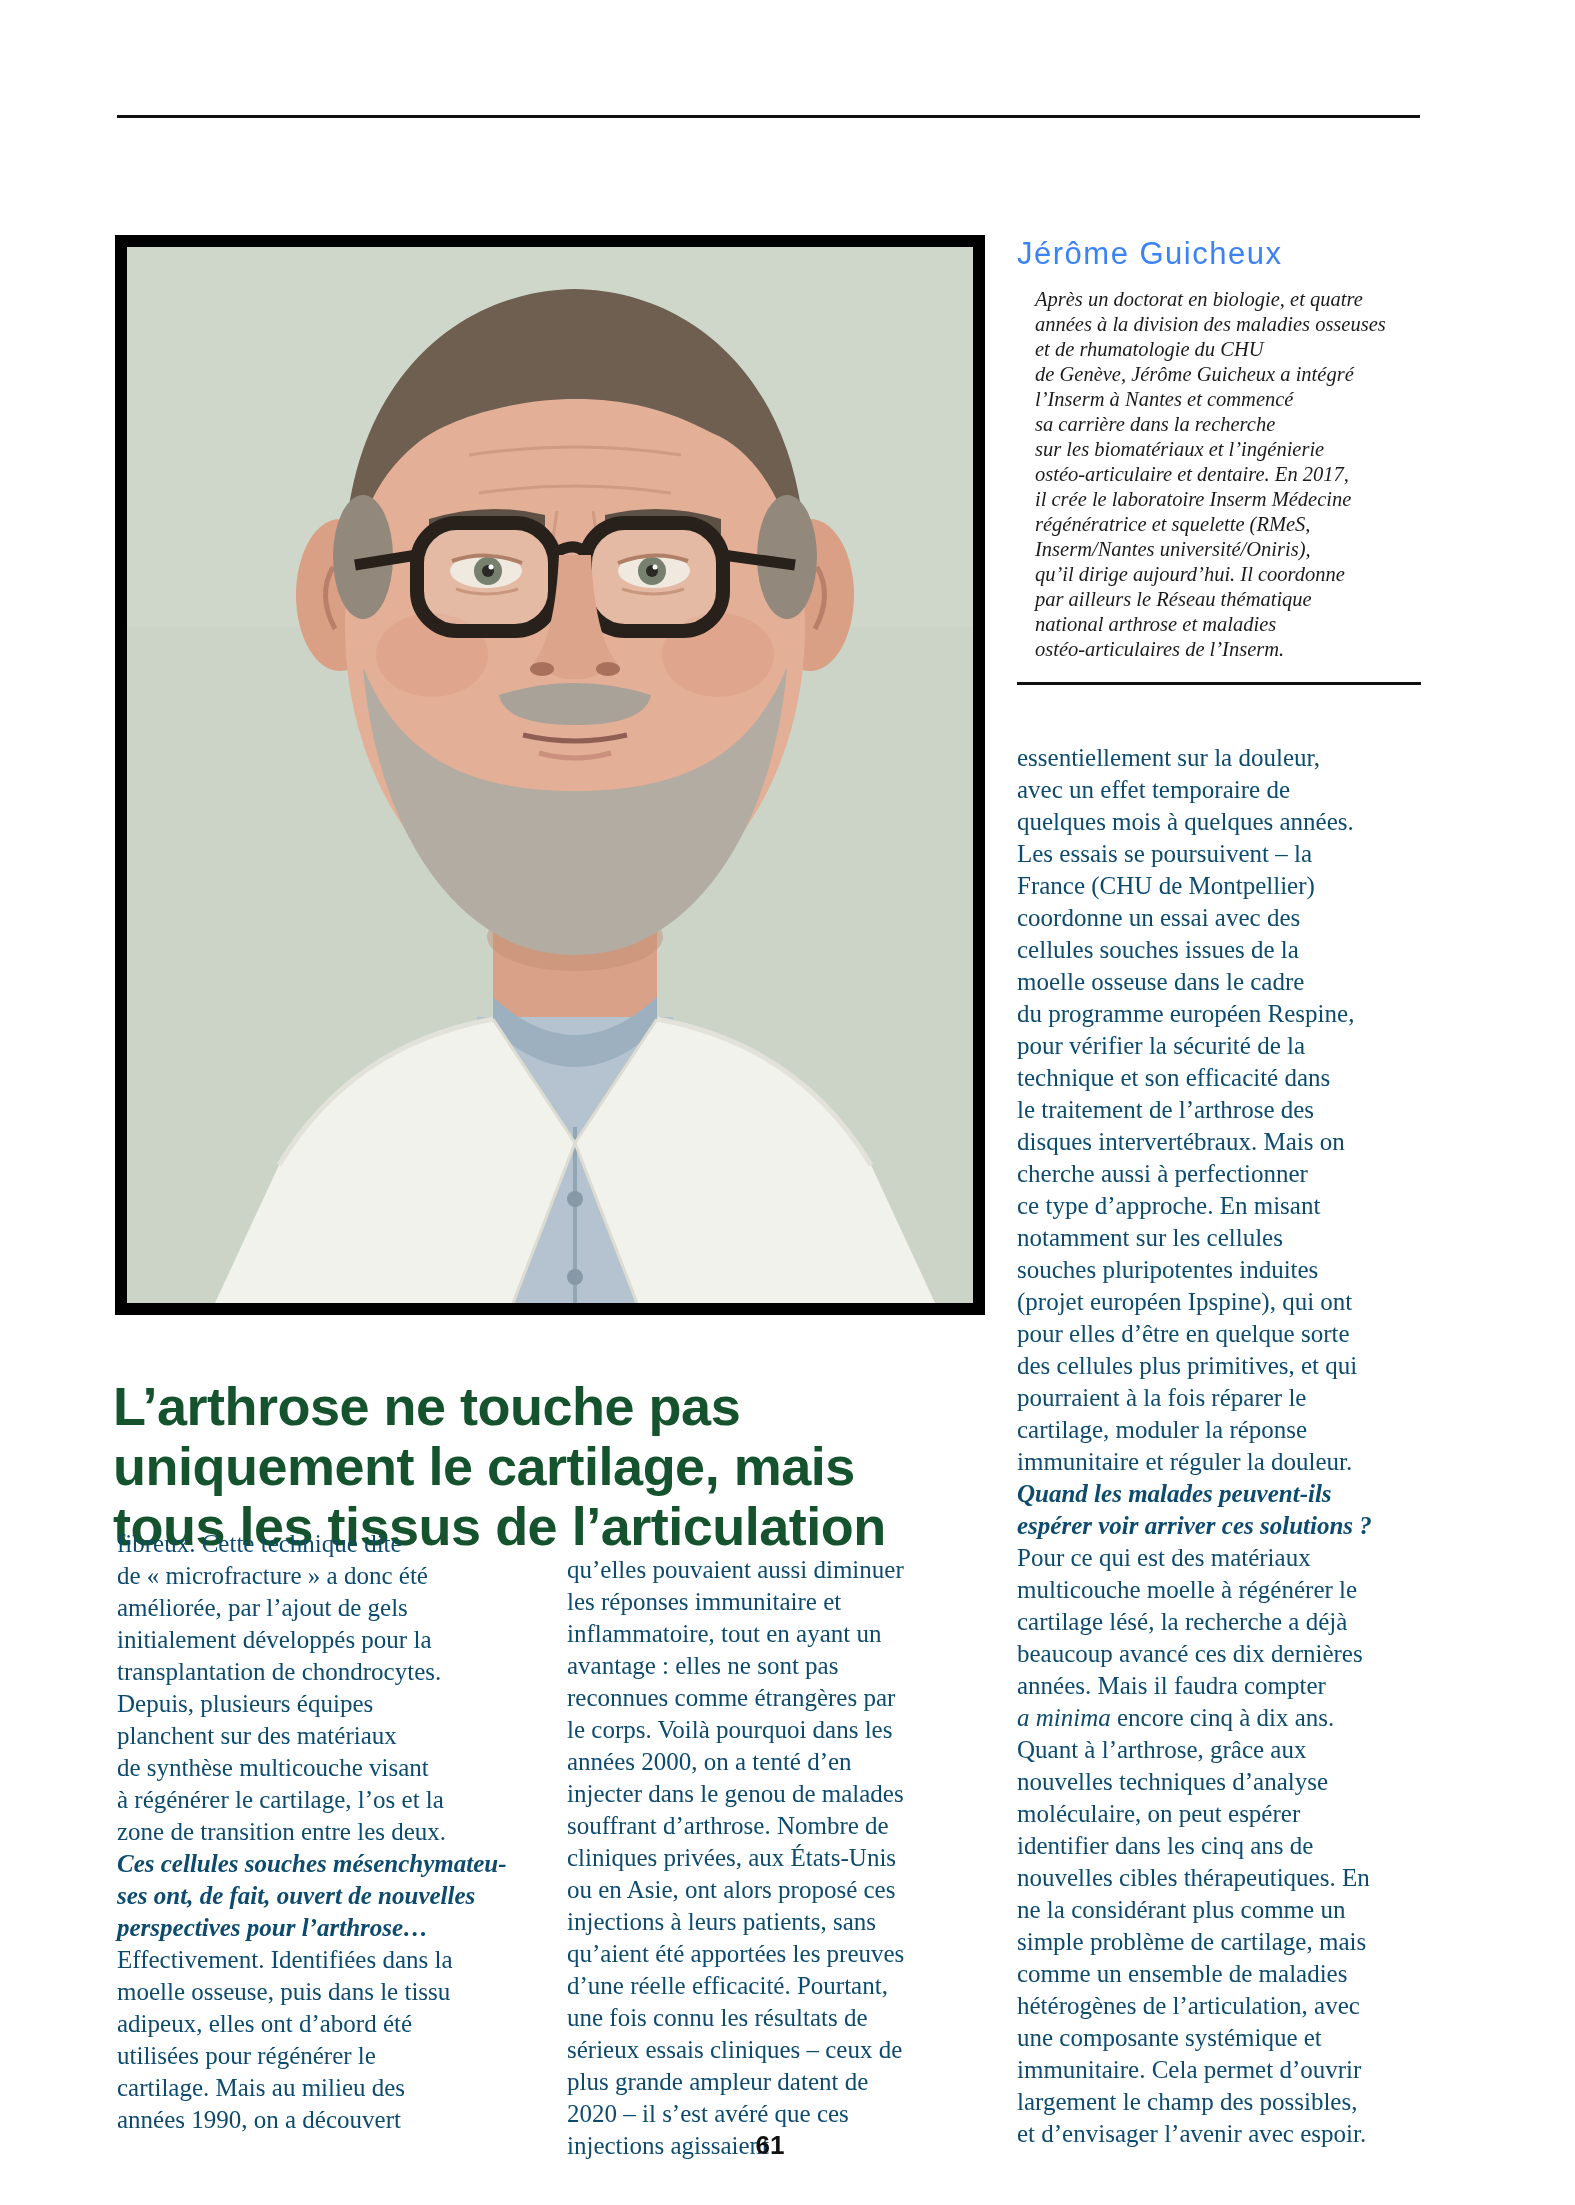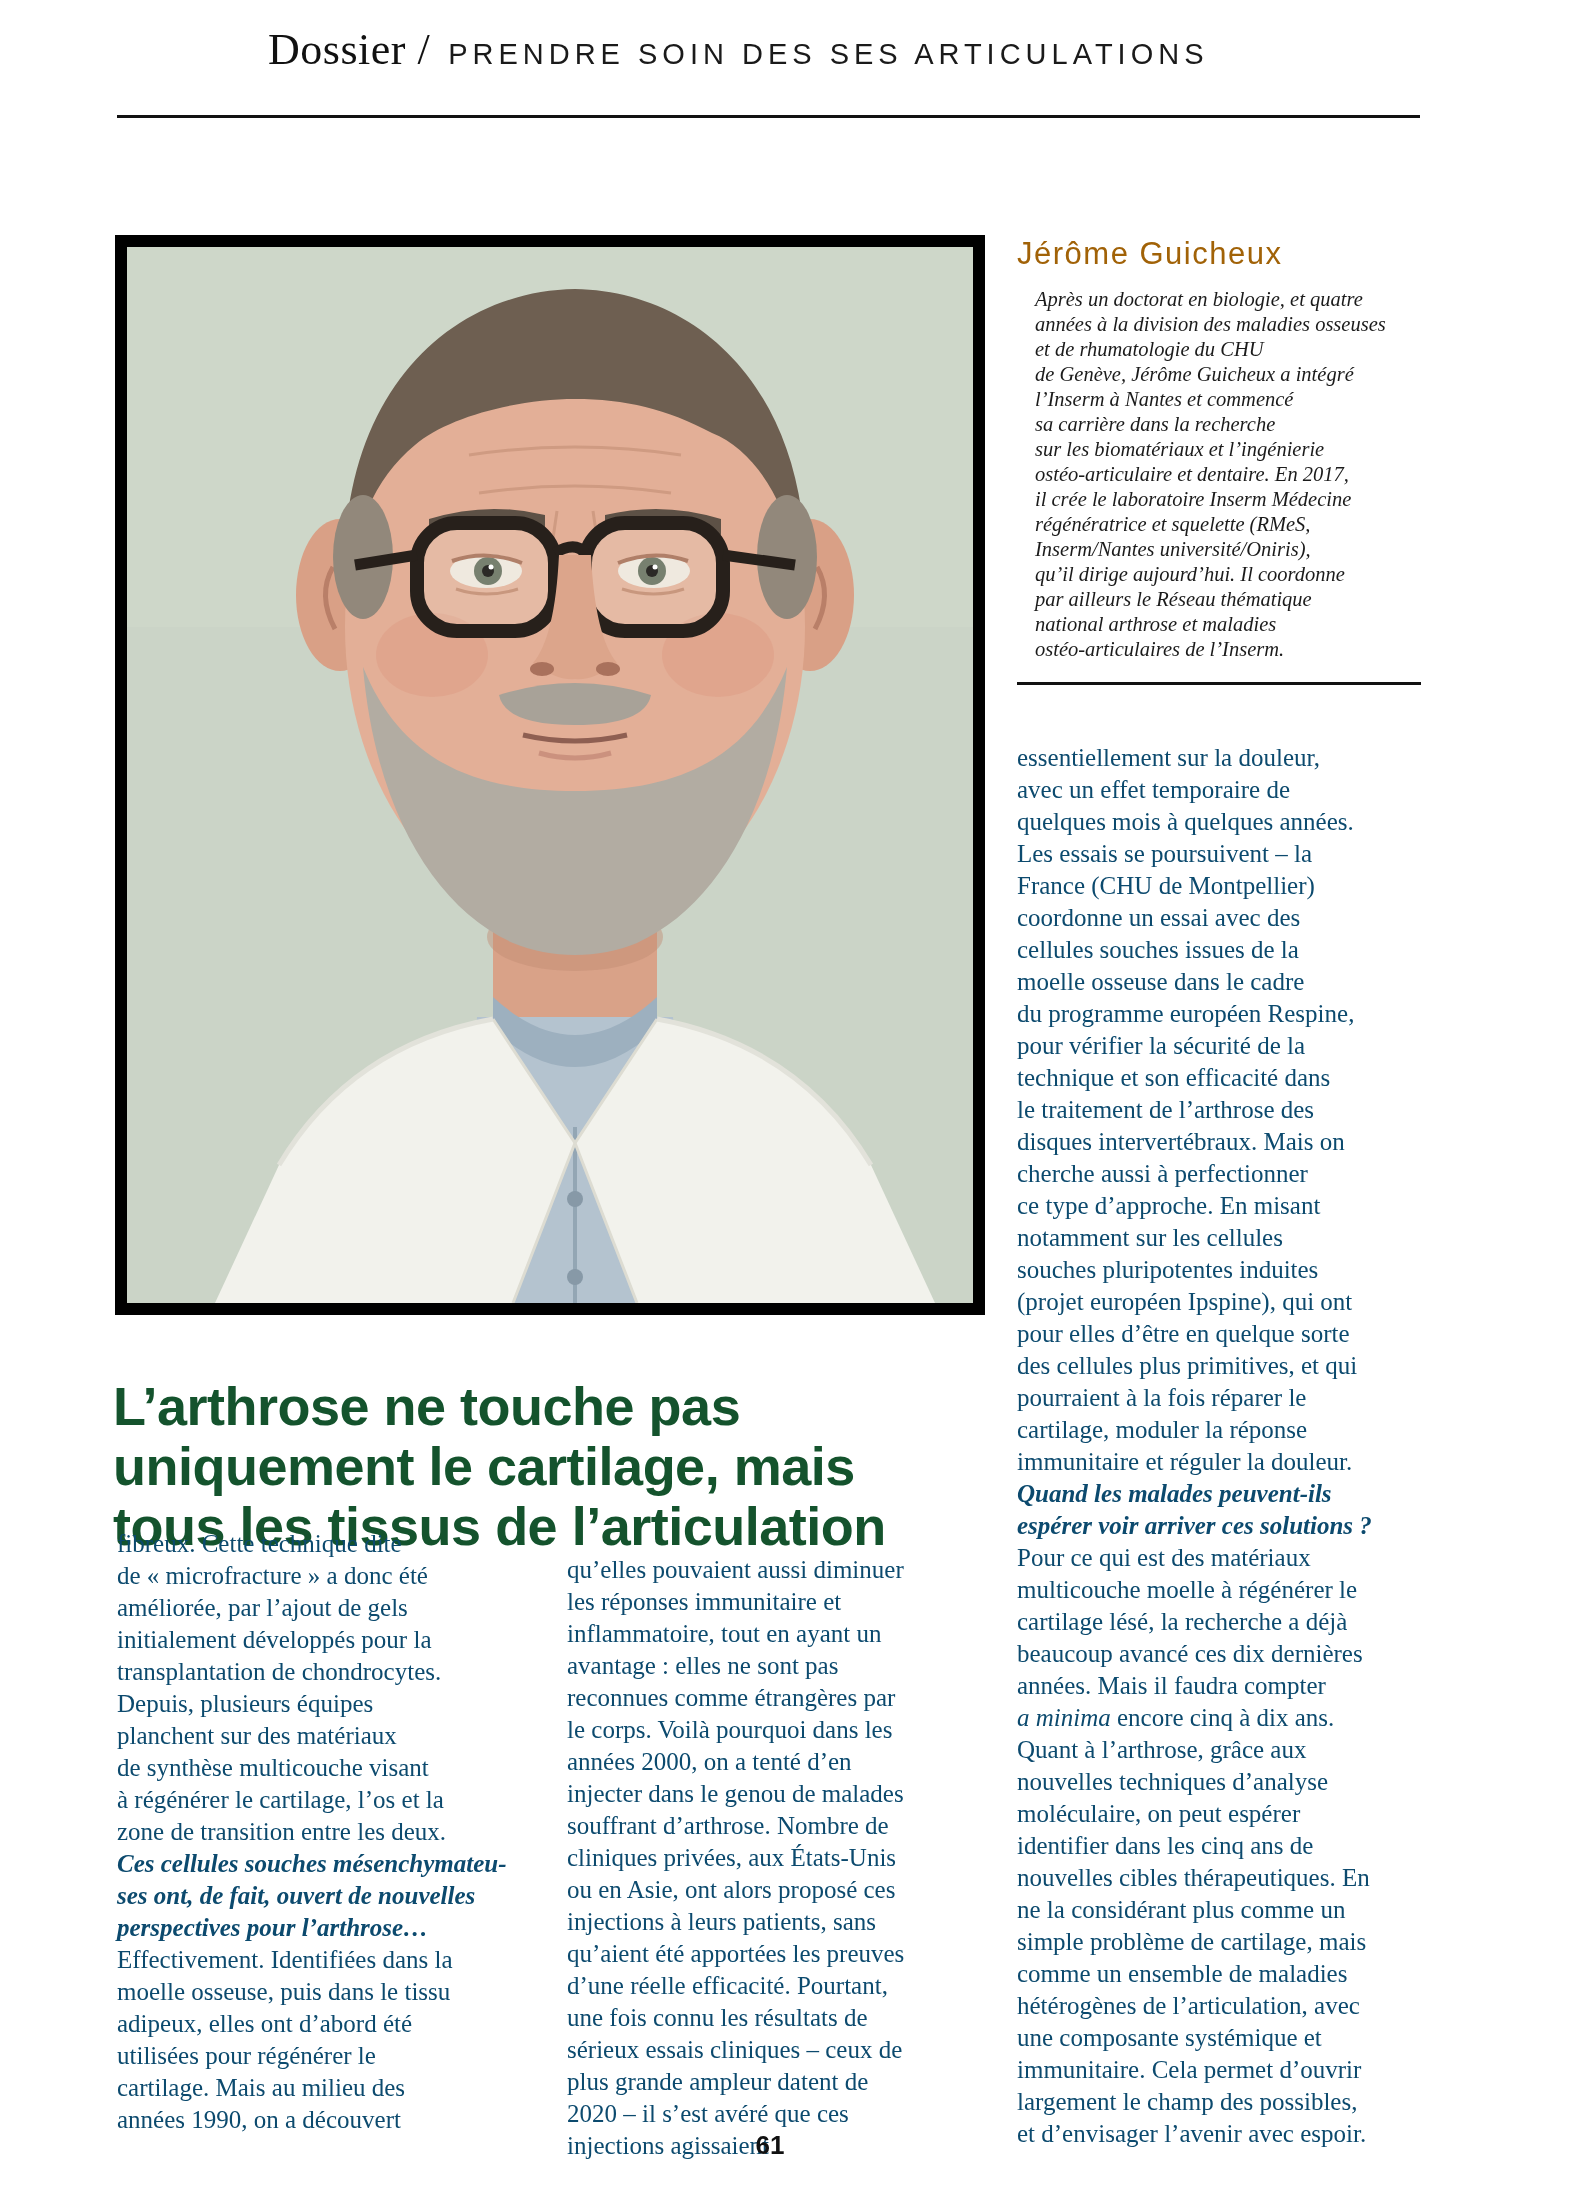--- a/index.html
+++ b/index.html
@@ -13,21 +13,21 @@
                  letter-spacing:5px;margin-left:18px;}
   .header-rule{position:absolute;left:117px;top:115px;width:1303px;height:3px;background:#111;}
 
   
   .photo-frame{position:absolute;left:115px;top:235px;width:870px;height:1080px;
                border:12px solid #000;box-sizing:border-box;background:#cbd4c7;}
   .photo-frame svg{display:block;}
 
   
   .profile-name{position:absolute;left:1017px;top:236px;font-family:"Liberation Sans",sans-serif;
-                font-size:31px;font-weight:400;letter-spacing:1.5px;color:#a16207;}
+                font-size:31px;font-weight:400;letter-spacing:1.5px;color:#3b82f6;}
   .profile-bio{position:absolute;left:1035px;top:287px;width:424px;font-style:italic;
                font-size:20.5px;line-height:25px;color:#1b1b1b;white-space:pre-line;}
   .bio-rule{position:absolute;left:1017px;top:682px;width:404px;height:3px;background:#111;}
 
   
   .headline{position:absolute;left:113px;top:1340px;width:910px;
             font-family:"Liberation Sans",sans-serif;font-weight:700;
             font-size:54px;line-height:60px;letter-spacing:-0.5px;color:#14532d;white-space:pre-line;}
 
   
@@ -41,24 +41,20 @@
 
   
   .page-number{position:absolute;left:740px;top:2130px;width:60px;text-align:center;
                font-family:"Liberation Sans",sans-serif;font-weight:700;font-size:26px;color:#111;}
 </style>
 </head>
 <body>
 
 <div class="page">
 
-  <div class="header">
-    <span class="kicker">Dossier /</span>
-    <span class="section-title">PRENDRE SOIN DES SES ARTICULATIONS</span>
-  </div>
   <div class="header-rule"></div>
 
   <div class="photo-frame" aria-label="Portrait of Jérôme Guicheux: man with grey-brown hair, dark rimmed glasses, grey stubble beard, white lab coat over light blue shirt, sage green background">
     <svg width="846" height="1056" viewBox="0 0 846 1056" xmlns="http://www.w3.org/2000/svg">
       <rect width="846" height="1056" fill="#cbd4c7"></rect>
       <rect width="846" height="380" fill="#d2dbcd" opacity="0.45"></rect>
 
       <rect x="366" y="620" width="164" height="200" rx="40" fill="#d9a288"></rect>
       <ellipse cx="448" cy="690" rx="88" ry="34" fill="#c08c74" opacity="0.45"></ellipse>
 

